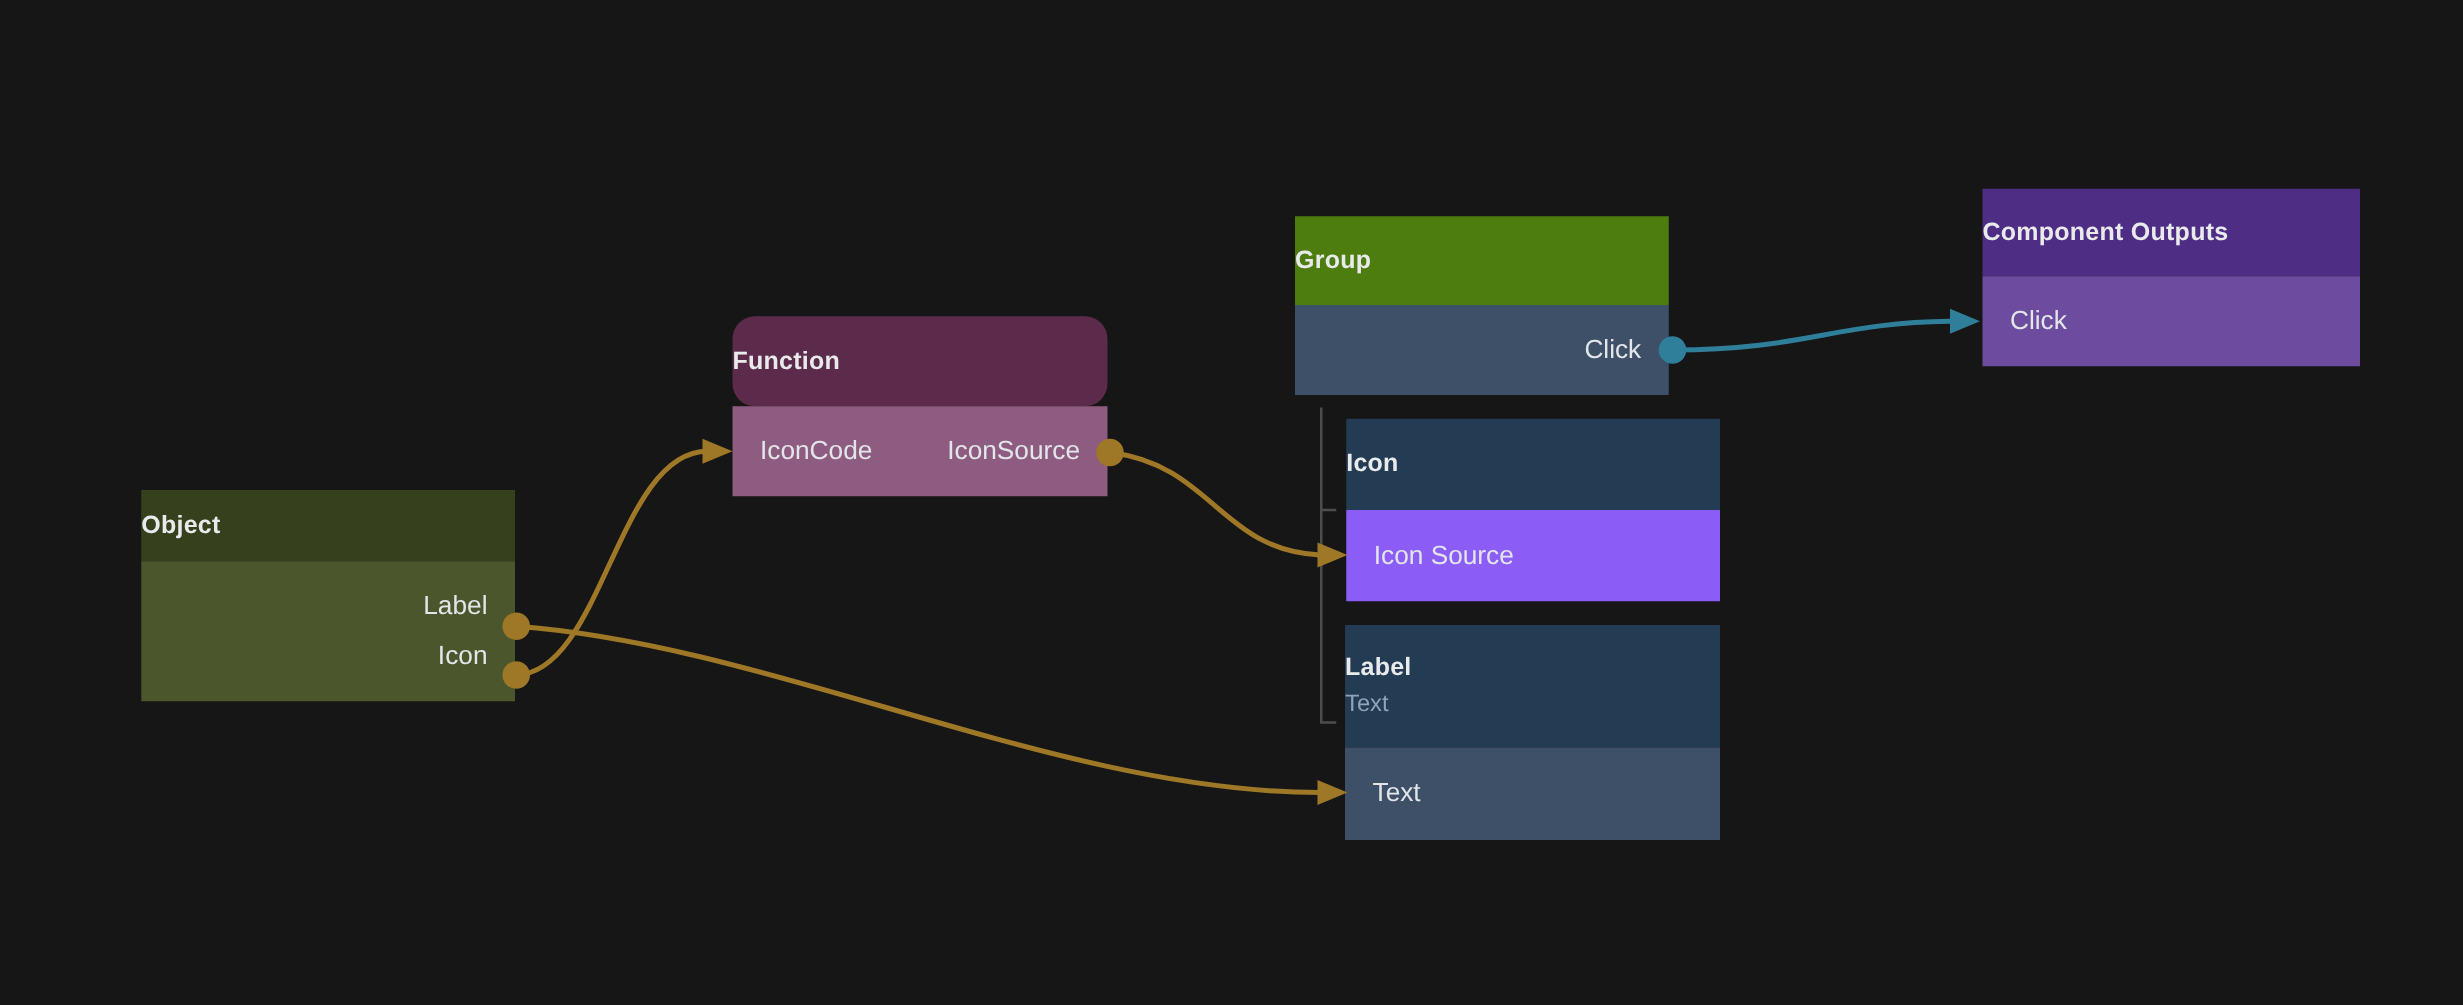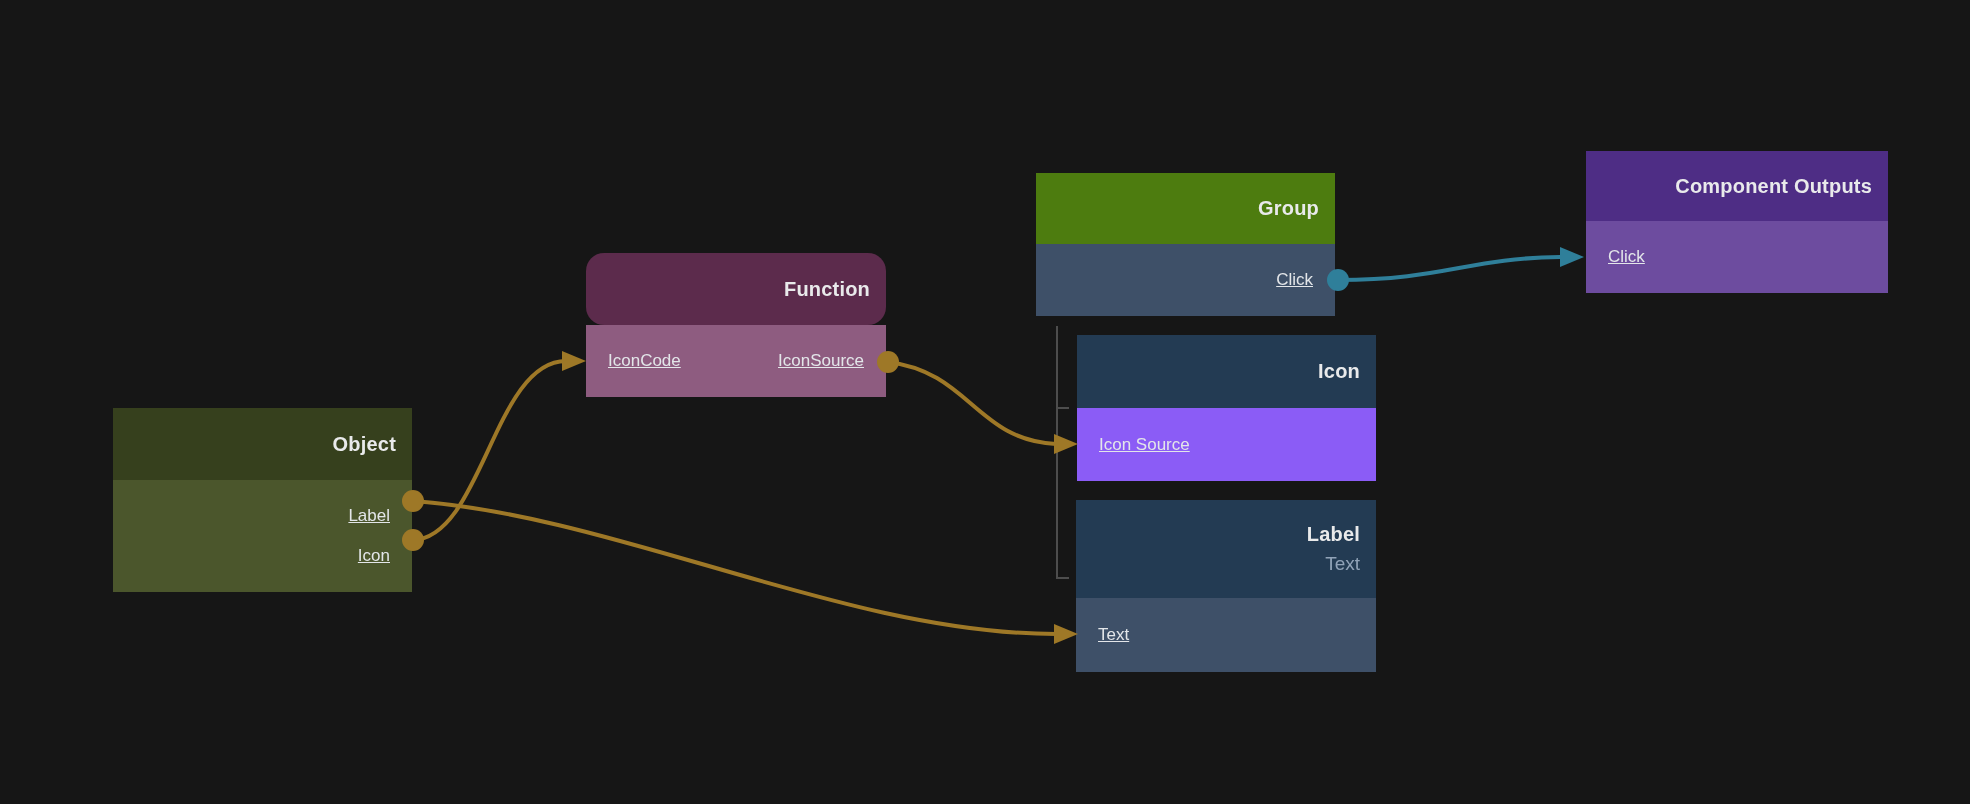--- a/index.html
+++ b/index.html
@@ -6,38 +6,38 @@
   html, body { background: #161616; }
   body {
     width: 1970px; height: 804px; overflow: hidden; position: relative;
     font-family: "Liberation Sans", "DejaVu Sans", sans-serif;
   }
   #canvas { position: absolute; inset: 0; width: 1970px; height: 804px; }
 
   .node { position: absolute; }
   .node-header {
     display: flex; flex-direction: column; justify-content: center;
-    padding-left: 22px; padding-right: 16px; align-items: flex-end;
+    padding-right: 16px;
   }
   .node-title {
     color: #e9eaeb; font-size: 20px; font-weight: 700; letter-spacing: 0.2px;
   }
   .node-subtitle { color: #91a3b8; font-size: 19px; font-weight: 400; margin-top: 7px; }
   .node-body { display: flex; flex-direction: column; }
   .port-row {
     display: flex; align-items: center; height: 40px;
-    color: #e3e6e9; font-size: 17px; font-weight: 400; text-decoration: underline;
+    color: #e3e6e9; font-size: 21px; font-weight: 400;
   }
   .port-row.right { justify-content: flex-end; padding-right: 22px; }
   .port-row.left  { justify-content: flex-start; padding-left: 22px; }
   .port-row.split { justify-content: space-between; padding: 0 22px; }
 
   
   #node-object { left: 113px; top: 392px; width: 299px; }
-  #node-object .node-header { background: #36401d; height: 72px; margin-top: 16px; }
+  #node-object .node-header { background: #36401d; height: 57px; }
   #node-object .node-body   { background: #4b562c; height: 112px; padding-top: 16px; }
 
   
   #node-function { left: 586px; top: 253px; width: 300px; }
   #node-function .node-header { background: #5c2b4c; height: 72px; border-radius: 18px; }
   #node-function .node-body   { background: #8e5c80; height: 72px; justify-content: center; }
   #node-function .port-row { height: 51px; justify-content: space-between; }
 
   
   #node-group { left: 1036px; top: 173px; width: 299px; }

